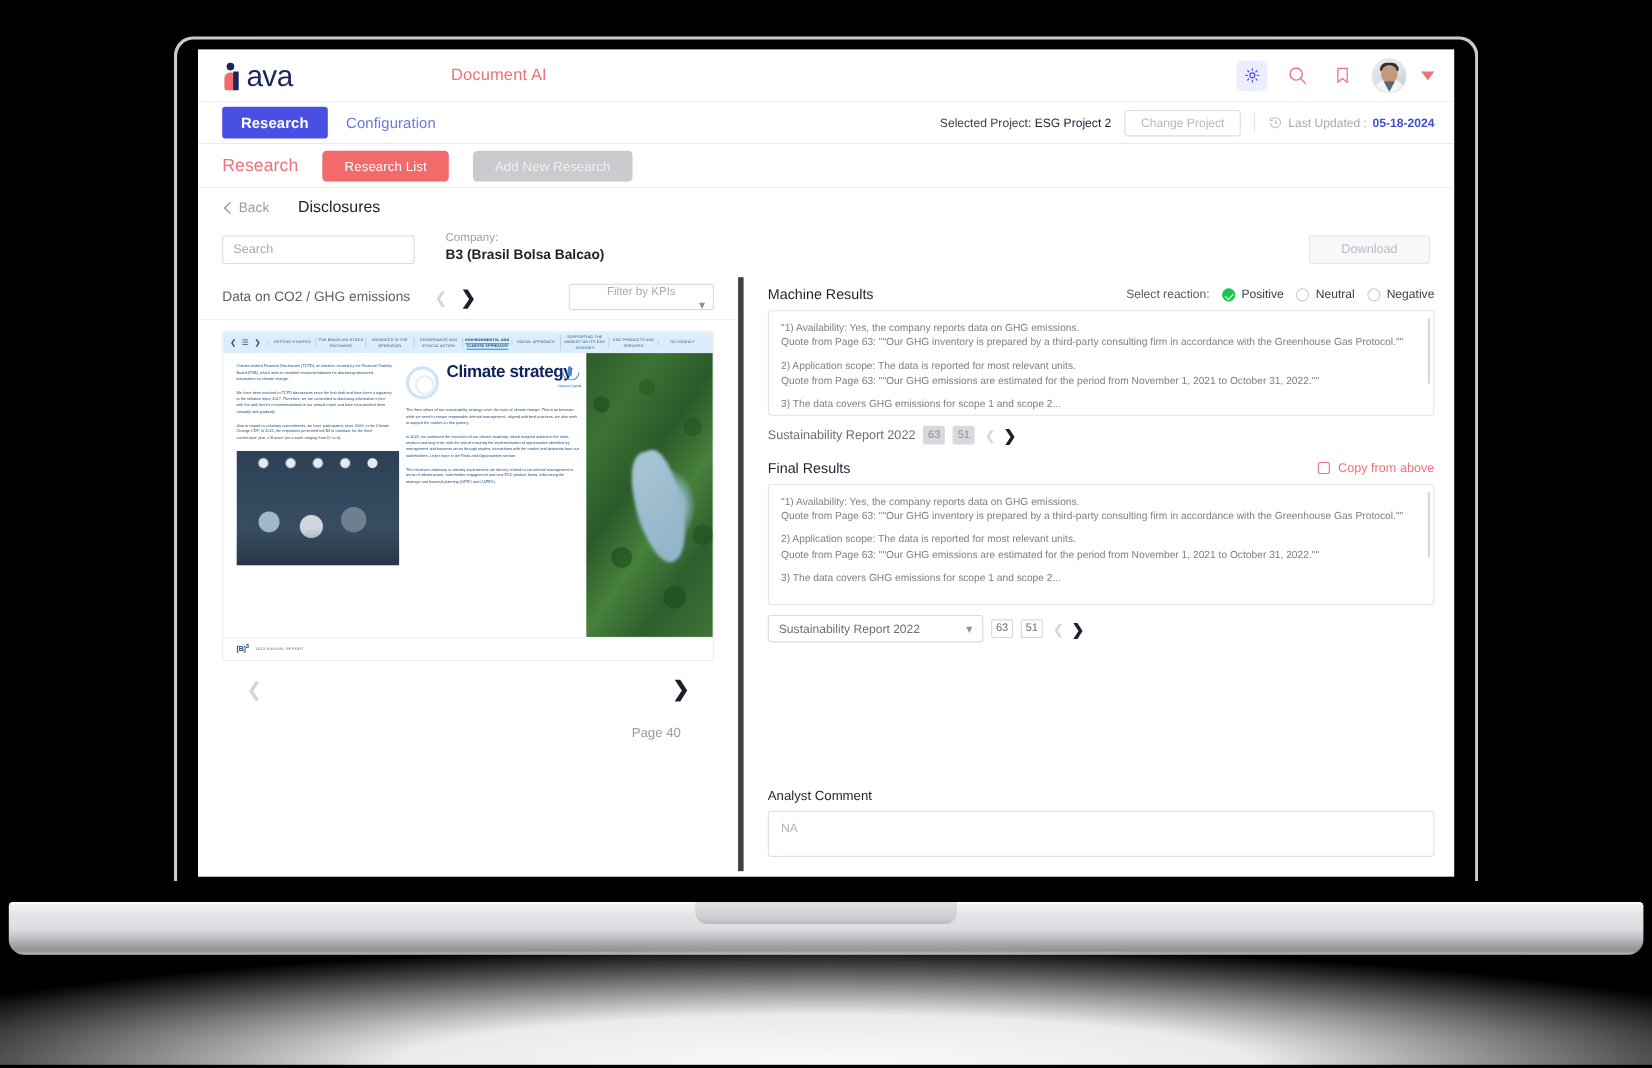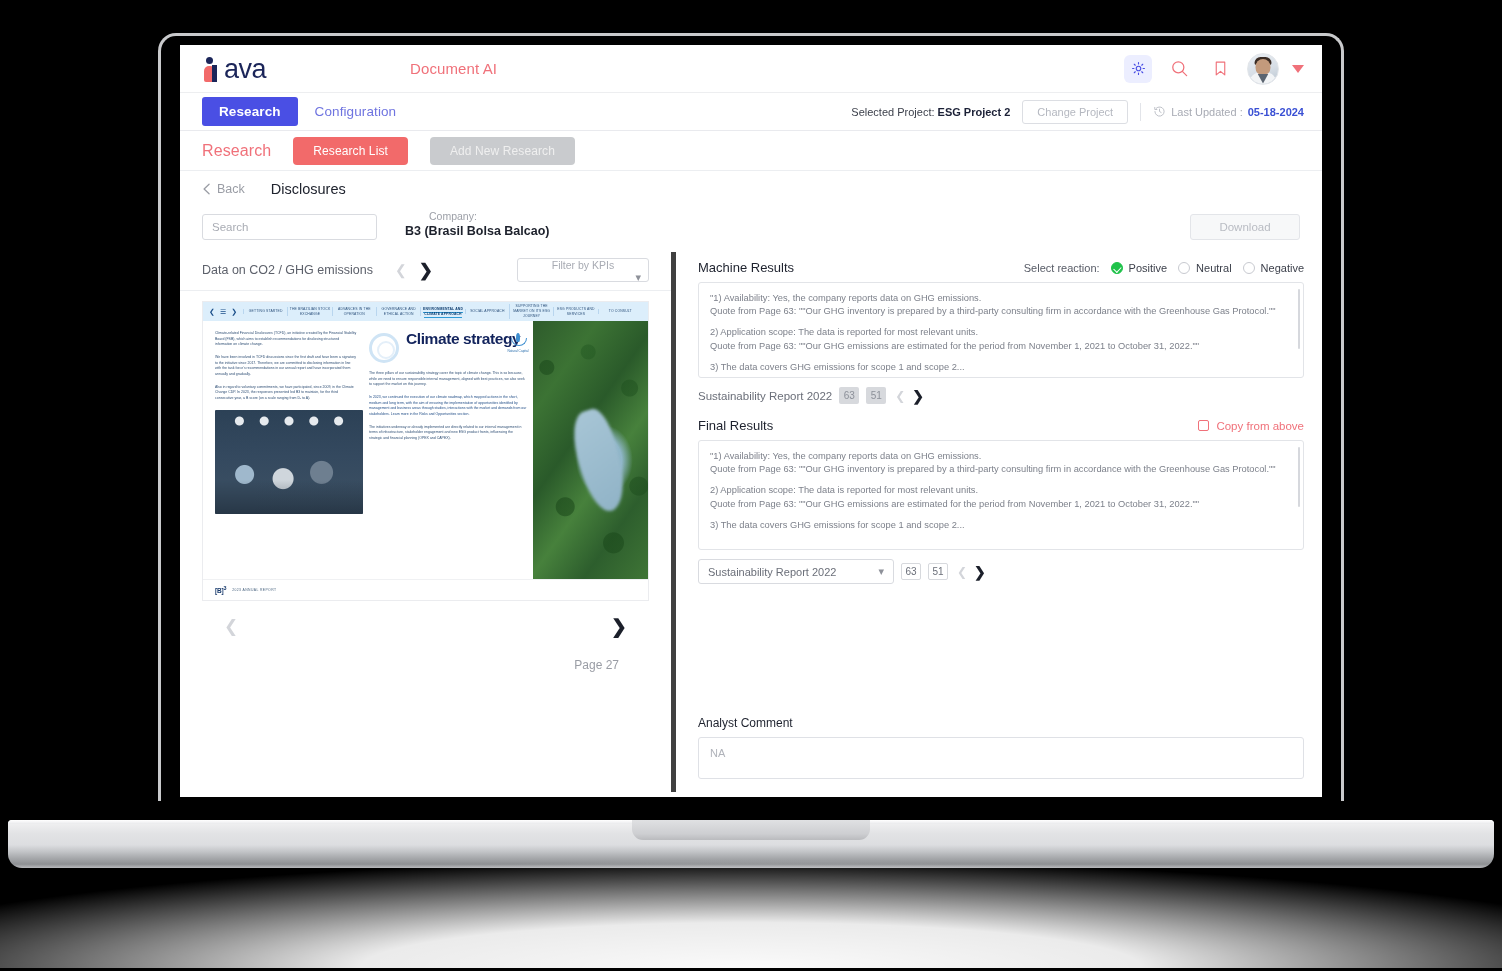--- a/index.html
+++ b/index.html
@@ -129,21 +129,21 @@
     height: 38px; background: #fff; display: flex; align-items: center;
     padding: 0 18px 0 22px; border-bottom: 1px solid #e9eaee;
   }
   .tab {
     font-size: 13.5px; padding: 7px 17px; border-radius: 3px;
     color: #6f74e0; cursor: pointer; letter-spacing: .1px;
   }
   .tab.selected { background: #4a4fe4; color: #fff; font-weight: 700; }
   .proj-area { margin-left: auto; display: flex; align-items: center; gap: 12px; }
   .proj-label { font-size: 11px; color: #3b3f4a; }
-  .proj-label b { color: #1b2036; font-weight: 700; }
+  .proj-label b { color: #1b2036; font-weight: 400; }
   .change-proj-btn {
     font-size: 11px; color: #b5b8c0; border: 1px solid #dcdee3;
     background: #fff; border-radius: 3px; padding: 5px 14px; cursor: pointer;
   }
   .divider-v { width: 1px; height: 18px; background: #e2e4e9; }
   .updated { font-size: 11px; color: #a8abb4; display: flex; align-items: center; gap: 5px; }
   .updated b { color: #3a50d4; font-weight: 700; }
 
   
   .sub-header {
@@ -174,21 +174,21 @@
     display: flex; align-items: flex-end; padding: 4px 22px 12px 22px;
     background: #fff; gap: 28px;
   }
   .search-input {
     width: 175px; height: 26px; border: 1px solid #d9dbe0; border-radius: 3px;
     font-size: 11.5px; padding: 0 9px; color: #4a4e58; outline: none;
     font-family: "Liberation Sans", sans-serif;
   }
   .search-input::placeholder { color: #a9acb4; }
   .company-block { line-height: 1.35; }
-  .company-label { font-size: 10.5px; color: #9da0a8; margin-left: 24px; }
+  .company-label { font-size: 10.5px; color: #9da0a8; }
   .company-name { font-size: 12.5px; color: #1d212c; font-weight: 600; }
   .download-btn {
     margin-left: auto; width: 110px; height: 26px; border: 1px solid #e3e5e9;
     background: #f7f8f9; border-radius: 3px; color: #b9bcc3; font-size: 11.5px;
     cursor: pointer; font-family: "Liberation Sans", sans-serif;
   }
 
   
   .body-wrap { display: flex; height: 540px; background: #fff; }
   .left-pane { width: 496px; border-right: 5px solid #404040; }
@@ -584,21 +584,21 @@
               </span>
               <span class="b3-text">2023 ANNUAL REPORT</span>
             </div>
 
           </div>
 
           <div class="doc-pager">
             <span class="chev dim">❮</span>
             <span class="chev strong">❯</span>
           </div>
-          <div class="page-num">Page 27</div>
+          <div class="page-num">Page 40</div>
         </div>
       </div>
 
       <div class="right-pane">
 
         <div class="res-head">
           <div class="res-title">Machine Results</div>
           <div class="reaction">
             <span class="reaction-label">Select reaction:</span>
             <label class="radio-opt">

